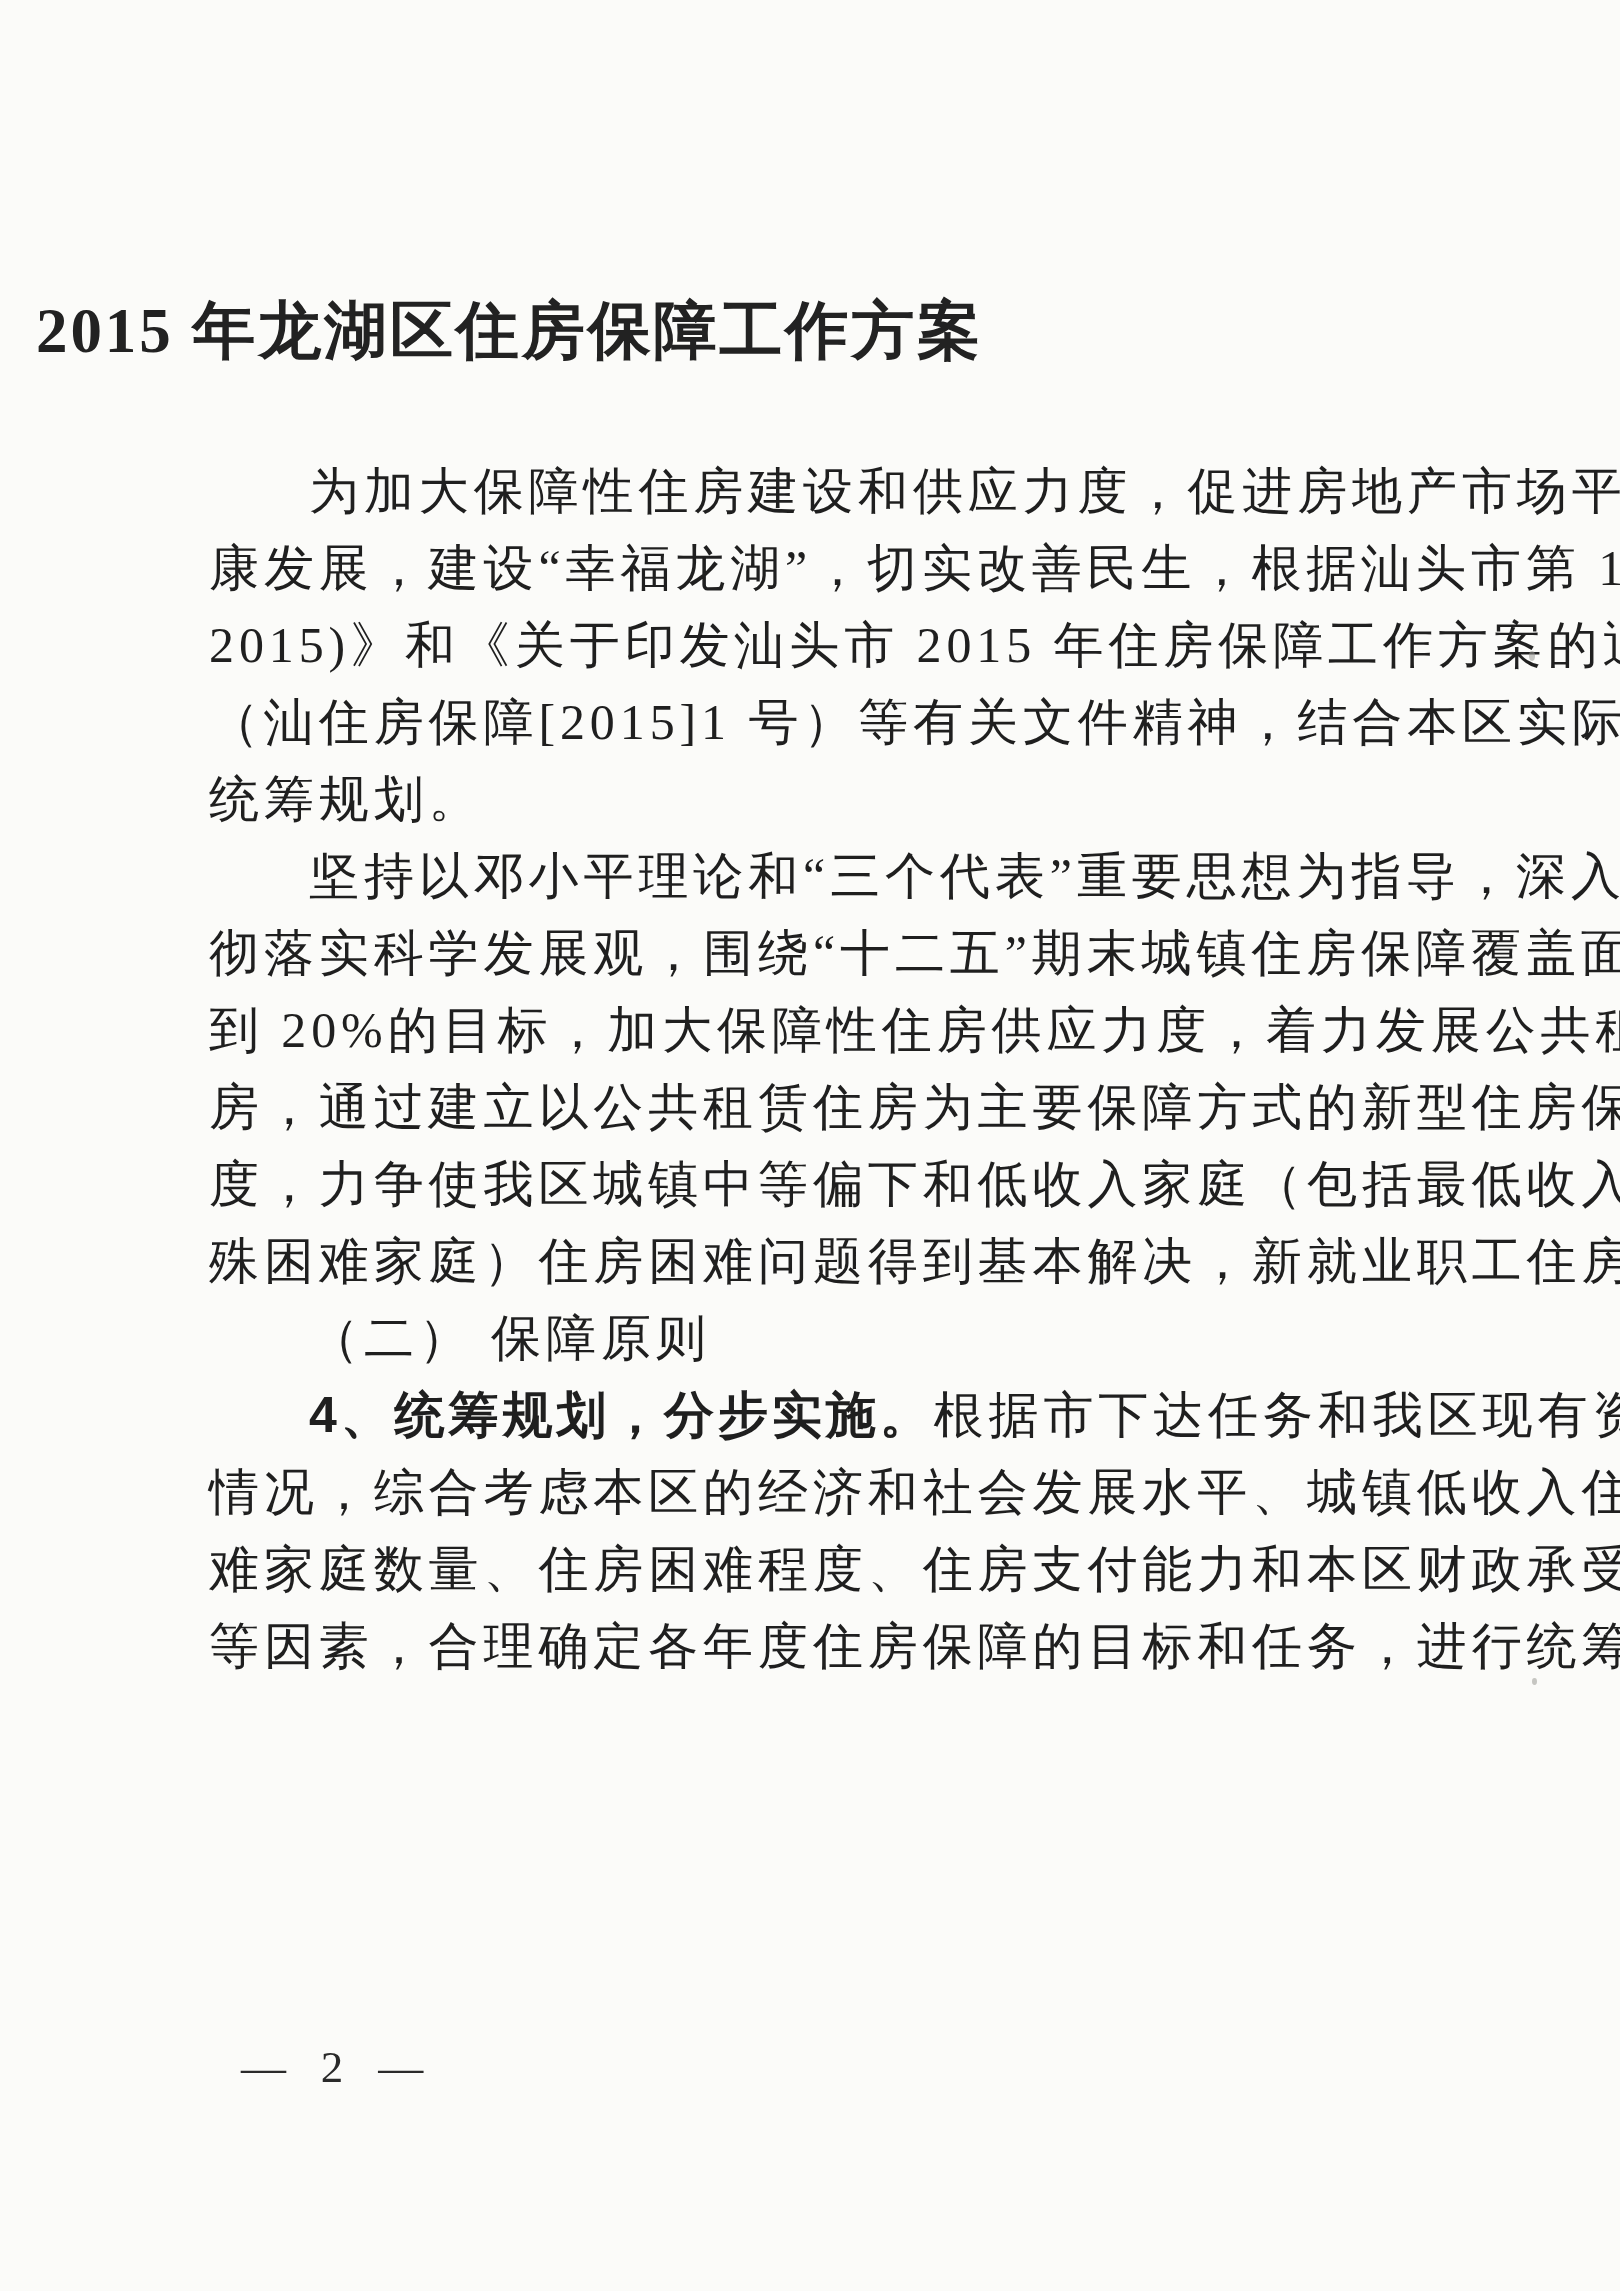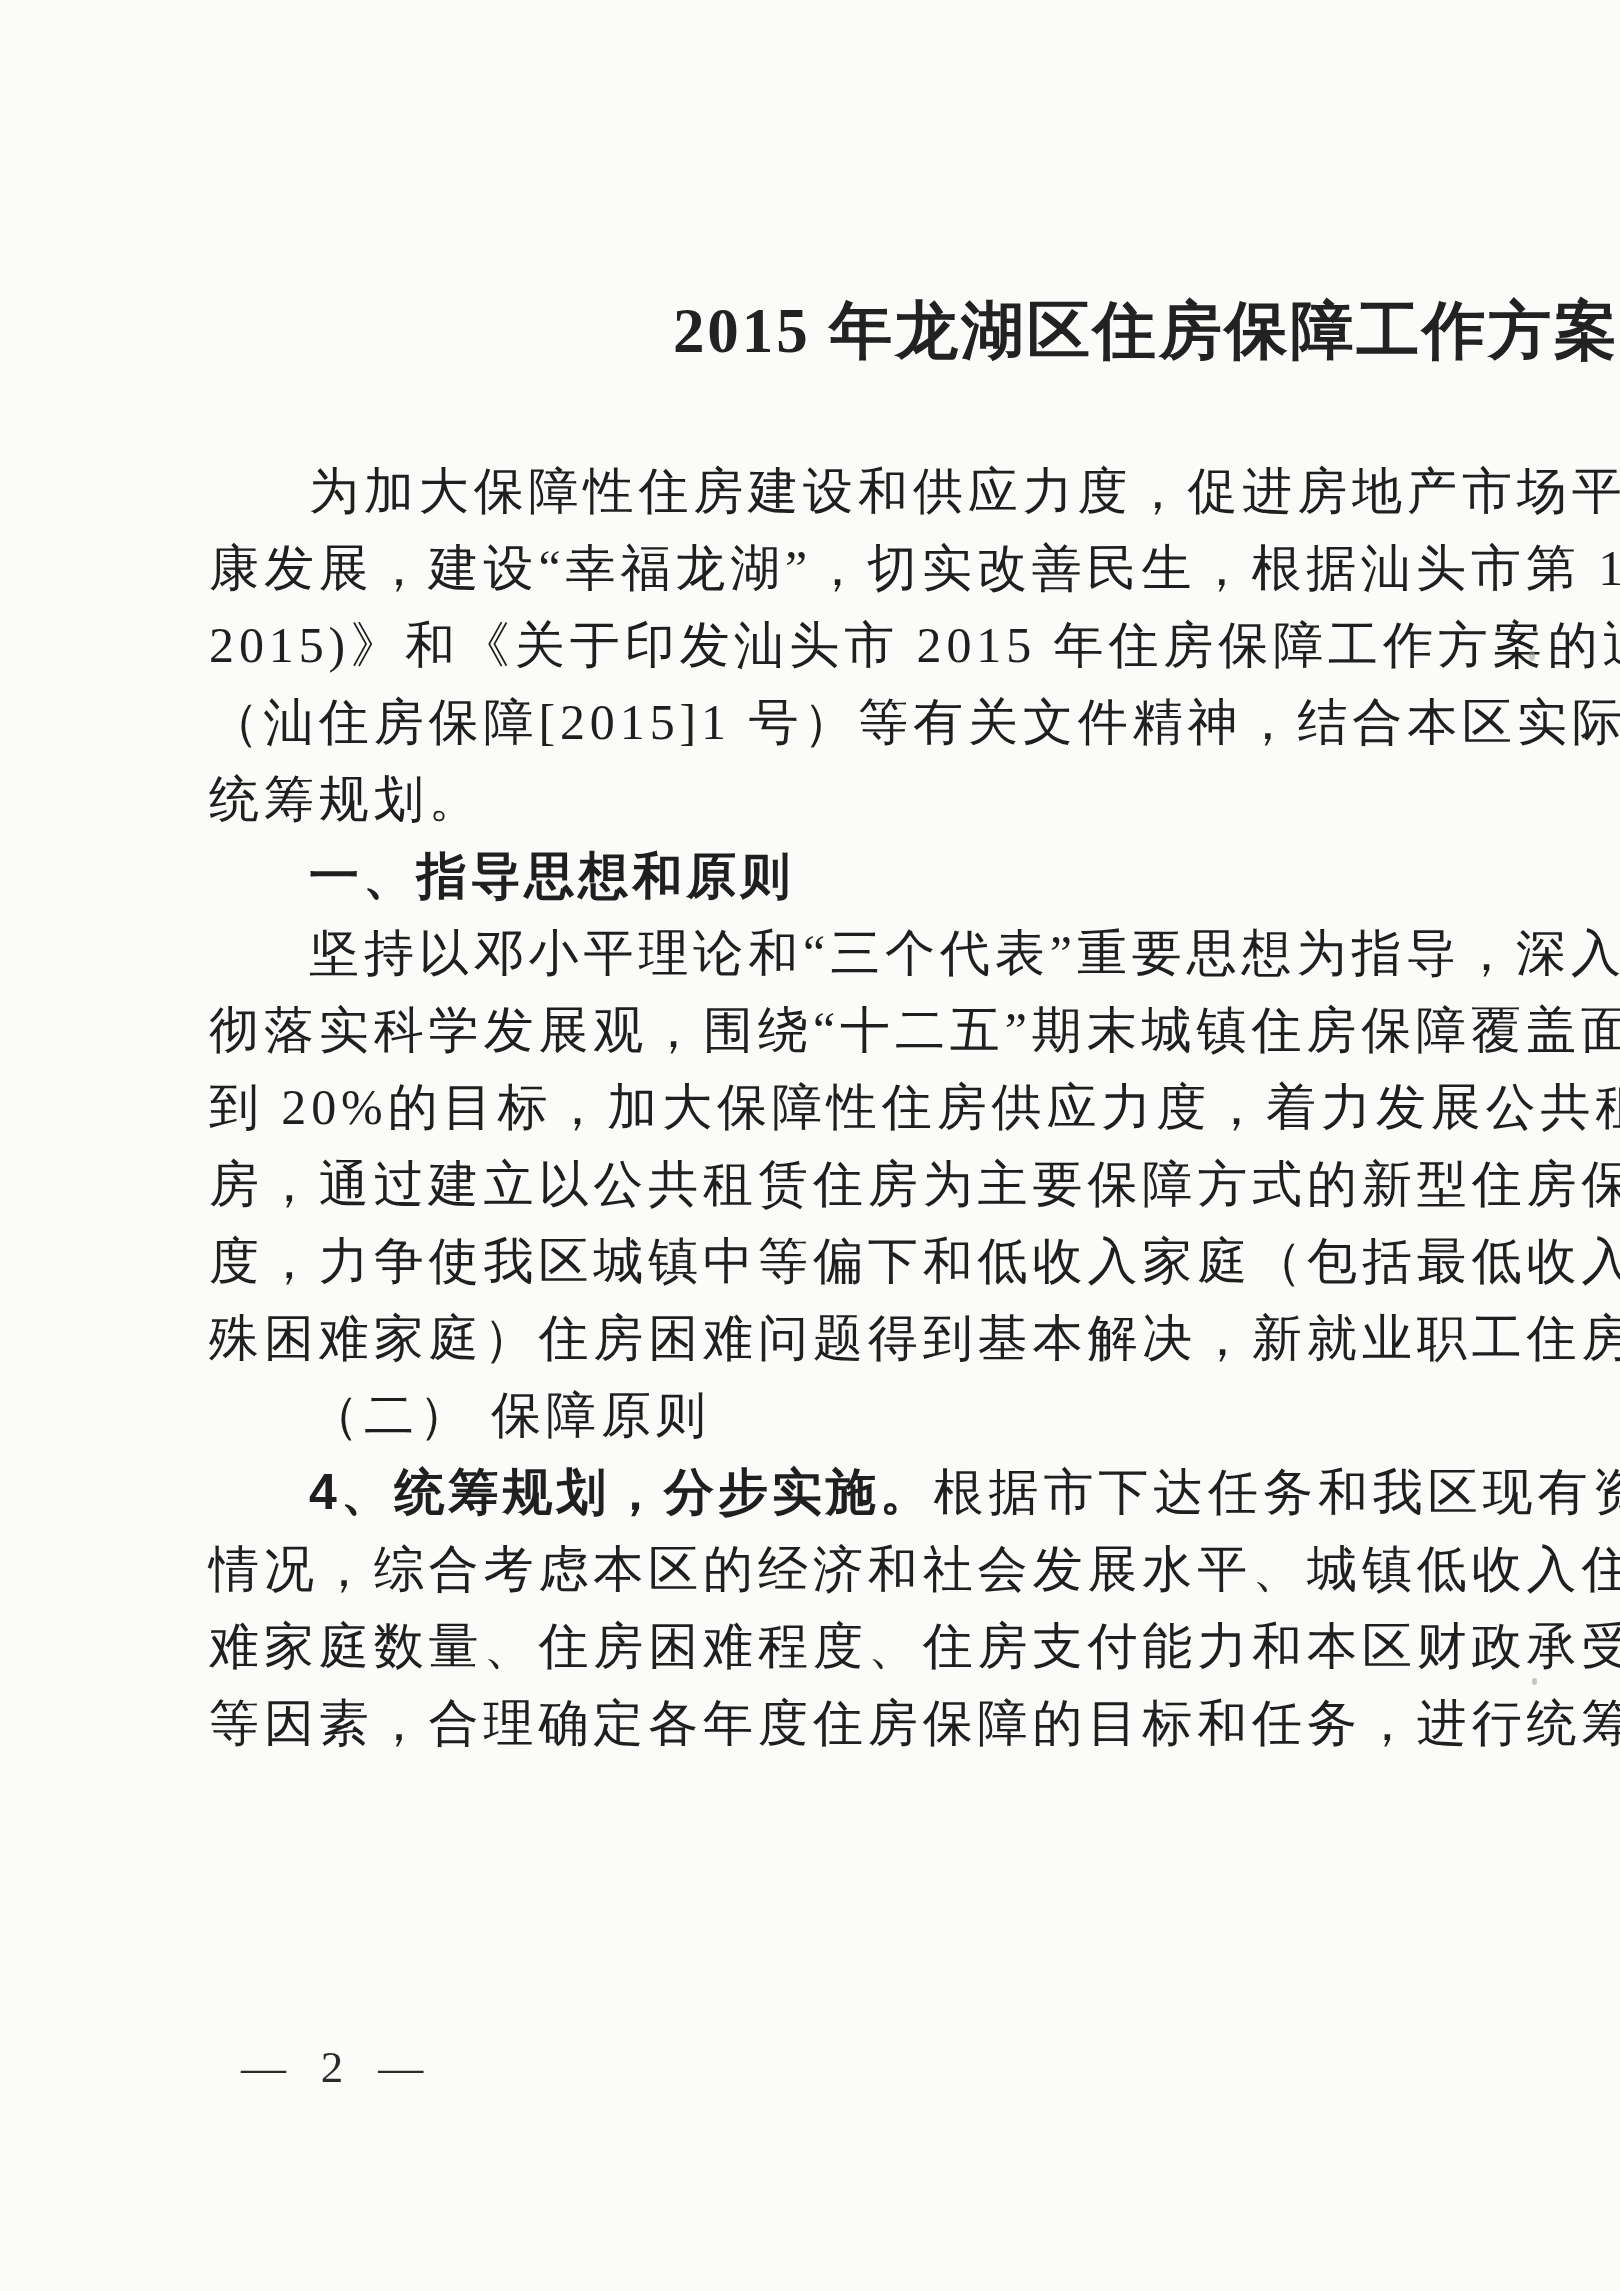--- a/index.html
+++ b/index.html
@@ -12,25 +12,26 @@
     position:relative;
     overflow:hidden;
   }
   .page {
     position:absolute; inset:0;
     background:var(--paper);
   }
   .doc-title {
     position:absolute;
     top:288px; left:0; width:100%;
-    text-align:right;
+    text-align:left;
     font-size:63px;
     font-weight:bold;
     letter-spacing:2.9px;
     color:#222;
+    padding-left:36px;
   }
   .doc-body {
     position:absolute;
     top:453px; left:209px;
     width:1225px;
   }
   .line {
     height:77px;
     line-height:77px;
     font-size:50px;
@@ -66,21 +67,20 @@
 
 <div class="page">
   <div class="doc-title">2015 年龙湖区住房保障工作方案</div>
 
   <div class="doc-body">
       <div class="line indent"><span class="hei"></span><span>为加大保障性住房建设和供应力度，促进房地产市场平稳健</span></div>
       <div class="line"><span class="hei"></span><span>康发展，建设“幸福龙湖”，切实改善民生，根据汕头市第 15 次</span></div>
       <div class="line"><span class="hei"></span><span>2015)》和《关于印发汕头市 2015 年住房保障工作方案的通知》</span></div>
       <div class="line"><span class="hei"></span><span>（汕住房保障[2015]1 号）等有关文件精神，结合本区实际，制</span></div>
       <div class="line"><span class="hei"></span><span>统筹规划。</span></div>
-      <div class="line indent"><span class="hei">一、指导思想和原则</span><span></span></div>
       <div class="line indent"><span class="hei"></span><span>坚持以邓小平理论和“三个代表”重要思想为指导，深入贯</span></div>
       <div class="line"><span class="hei"></span><span>彻落实科学发展观，围绕“十二五”期末城镇住房保障覆盖面达</span></div>
       <div class="line"><span class="hei"></span><span>到 20%的目标，加大保障性住房供应力度，着力发展公共租赁住</span></div>
       <div class="line"><span class="hei"></span><span>房，通过建立以公共租赁住房为主要保障方式的新型住房保障制</span></div>
       <div class="line"><span class="hei"></span><span>度，力争使我区城镇中等偏下和低收入家庭（包括最低收入的特</span></div>
       <div class="line"><span class="hei"></span><span>殊困难家庭）住房困难问题得到基本解决，新就业职工住房困难</span></div>
       <div class="line indent"><span class="hei"></span><span>（二） 保障原则</span></div>
       <div class="line indent"><span class="hei">4、统筹规划，分步实施。</span><span>根据市下达任务和我区现有资源</span></div>
       <div class="line"><span class="hei"></span><span>情况，综合考虑本区的经济和社会发展水平、城镇低收入住房困</span></div>
       <div class="line"><span class="hei"></span><span>难家庭数量、住房困难程度、住房支付能力和本区财政承受能力</span></div>

